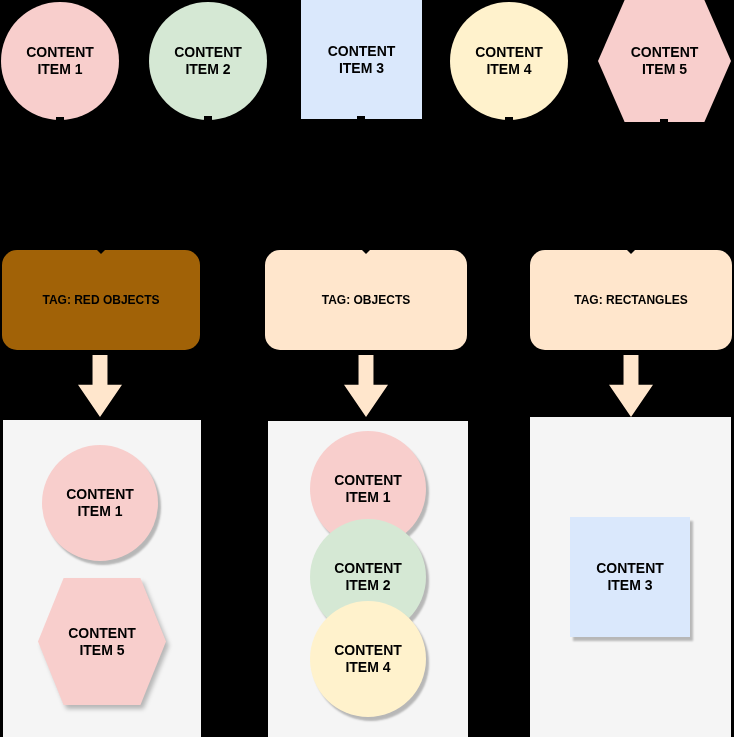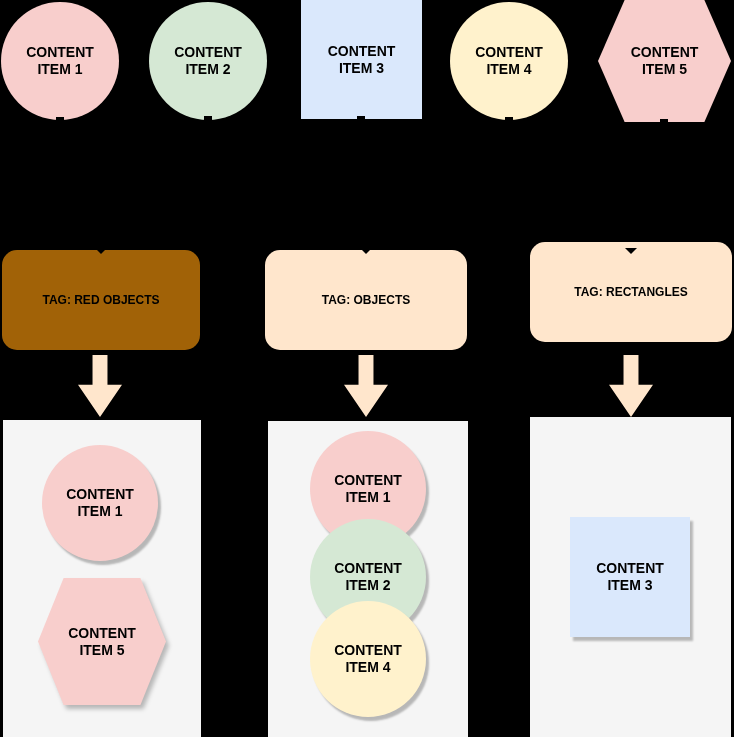--- a/index.html
+++ b/index.html
@@ -92,21 +92,21 @@
   <div class="stub" style="left:357px; top:116px;"></div>
   <div class="stub" style="left:505px; top:117px;"></div>
   <div class="stub" style="left:660px; top:119px;"></div>
 
   <div class="tag" style="left: 2px; top: 250px; width: 198px; background-color: #a16207;">
     <span>TAG: RED OBJECTS</span>
   </div>
   <div class="tag" style="left: 265px; top: 250px; width: 202px; background-color: rgb(255, 230, 204);">
     <span>TAG: OBJECTS</span>
   </div>
-  <div class="tag" style="left: 530px; top: 242px; width: 202px; background-color: rgb(255, 230, 204);">
+  <div class="tag" style="left: 530px; top: 250px; width: 202px; background-color: rgb(255, 230, 204);">
     <span>TAG: RECTANGLES</span>
   </div>
 
   <div class="tag-tip" style="left:95px; top:248px;"></div>
   <div class="tag-tip" style="left:360px; top:248px;"></div>
   <div class="tag-tip" style="left:625px; top:248px;"></div>
 
   <div class="arrow" style="left: 78px; top: 355px; background-color: rgb(255, 230, 204);"></div>
   <div class="arrow" style="left: 344px; top: 355px; background-color: rgb(255, 230, 204);"></div>
   <div class="arrow" style="left: 609px; top: 355px; background-color: rgb(255, 230, 204);"></div>

